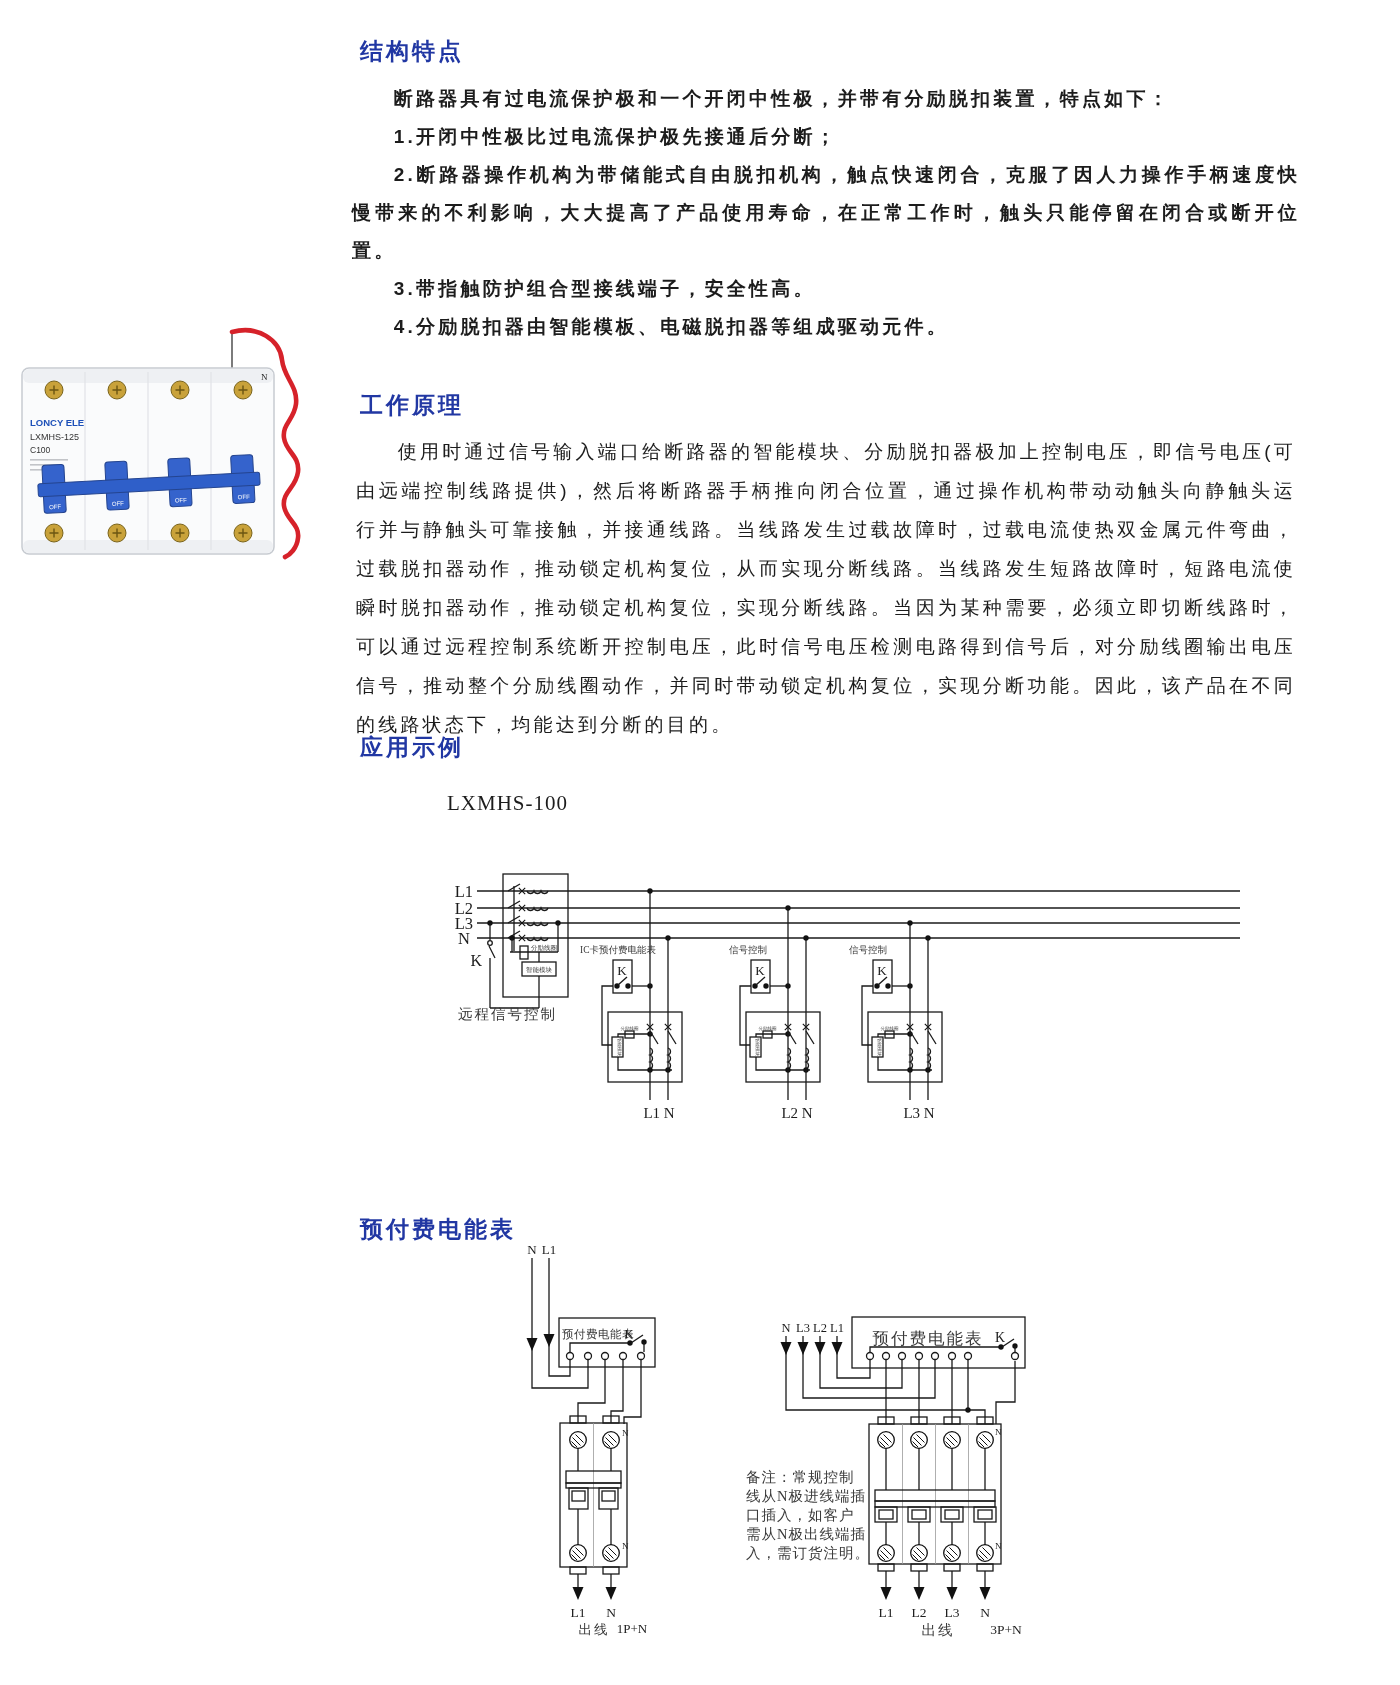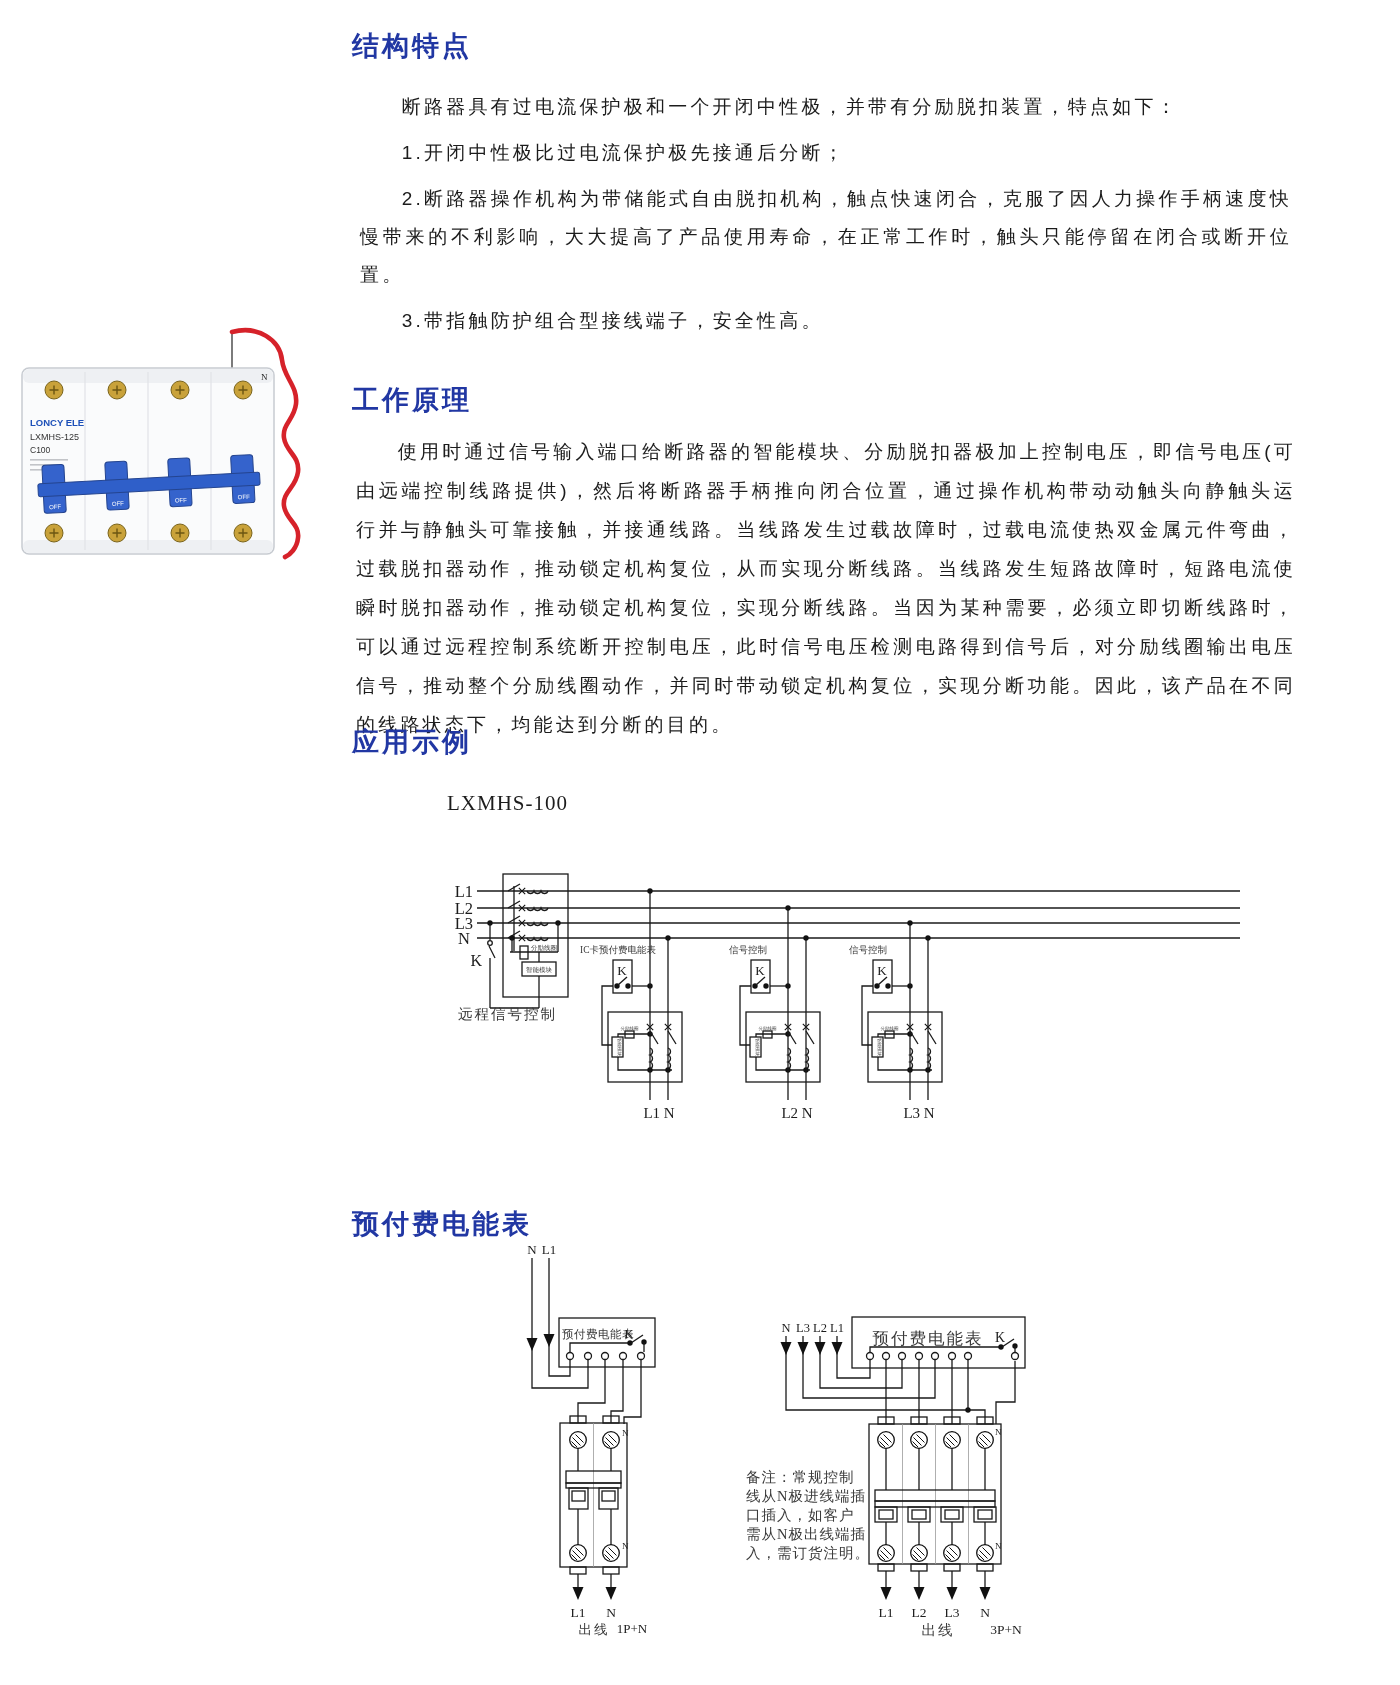--- a/index.html
+++ b/index.html
@@ -1,23 +1,23 @@
 <!DOCTYPE html>
 <html><head>
 <meta charset="utf-8">
 <style>
   html,body{margin:0;padding:0;background:#fff;}
   .page{position:relative;width:1400px;height:1685px;background:#fff;overflow:hidden;
         font-family:"Liberation Sans",sans-serif;color:#1c1c1c;}
   .abs{position:absolute;}
-  h2.sec{margin:0;font-size:27px;font-weight:bold;color:#2137a3;letter-spacing:3px;
+  h2.sec{margin:8px;font-size:23px;font-weight:bold;color:#2137a3;letter-spacing:3px;
          font-family:Liberation Sans, sans-serif;}
   .bodytext{width:948px;font-size:19px;line-height:38px;letter-spacing:3.2px;
             text-align:justify;color:#1c1c1c;}
-  .bodytext p{margin:8px;text-indent:2.2em;}
+  .bodytext p{margin:0;text-indent:2.2em;font-weight:bold;}
   .bodytext2{width:948px;font-size:19px;line-height:39px;letter-spacing:3.2px;
              text-align:justify;color:#1c1c1c;}
   .bodytext2 p{margin:4px;text-indent:2.2em;}
   svg{display:block;}
   .ln{stroke:#1a1a1a;stroke-width:1.3;fill:none;}
   .lnl{stroke:#9a9a9a;stroke-width:0.8;fill:none;}
   .ser{font-family:"Liberation Serif",serif;fill:#1c1c1c;}
   .cnlbl{font-family:"Liberation Serif",serif;fill:#3a3a3a;}
 </style>
 </head>
@@ -125,20 +125,21 @@
     </g>
   </svg>
 
   <h2 class="sec abs" style="left:352px;top:28px">结构特点</h2>
 
   <div class="bodytext abs" style="left:352px;top:80px">
     <p>断路器具有过电流保护极和一个开闭中性极，并带有分励脱扣装置，特点如下：</p>
     <p>1.开闭中性极比过电流保护极先接通后分断；</p>
     <p>2.断路器操作机构为带储能式自由脱扣机构，触点快速闭合，克服了因人力操作手柄速度快慢带来的不利影响，大大提高了产品使用寿命，在正常工作时，触头只能停留在闭合或断开位置。</p>
     <p>3.带指触防护组合型接线端子，安全性高。</p>
+    <p>4.分励脱扣器由智能模板、电磁脱扣器等组成驱动元件。</p>
   </div>
 
   <h2 class="sec abs" style="left:352px;top:382px">工作原理</h2>
 
   <div class="bodytext2 abs" style="left:352px;top:428px">
     <p>使用时通过信号输入端口给断路器的智能模块、分励脱扣器极加上控制电压，即信号电压(可由远端控制线路提供)，然后将断路器手柄推向闭合位置，通过操作机构带动动触头向静触头运行并与静触头可靠接触，并接通线路。当线路发生过载故障时，过载电流使热双金属元件弯曲，过载脱扣器动作，推动锁定机构复位，从而实现分断线路。当线路发生短路故障时，短路电流使瞬时脱扣器动作，推动锁定机构复位，实现分断线路。当因为某种需要，必须立即切断线路时，可以通过远程控制系统断开控制电压，此时信号电压检测电路得到信号后，对分励线圈输出电压信号，推动整个分励线圈动作，并同时带动锁定机构复位，实现分断功能。因此，该产品在不同的线路状态下，均能达到分断的目的。</p>
   </div>
 
   <h2 class="sec abs" style="left:352px;top:724px">应用示例</h2>
 

